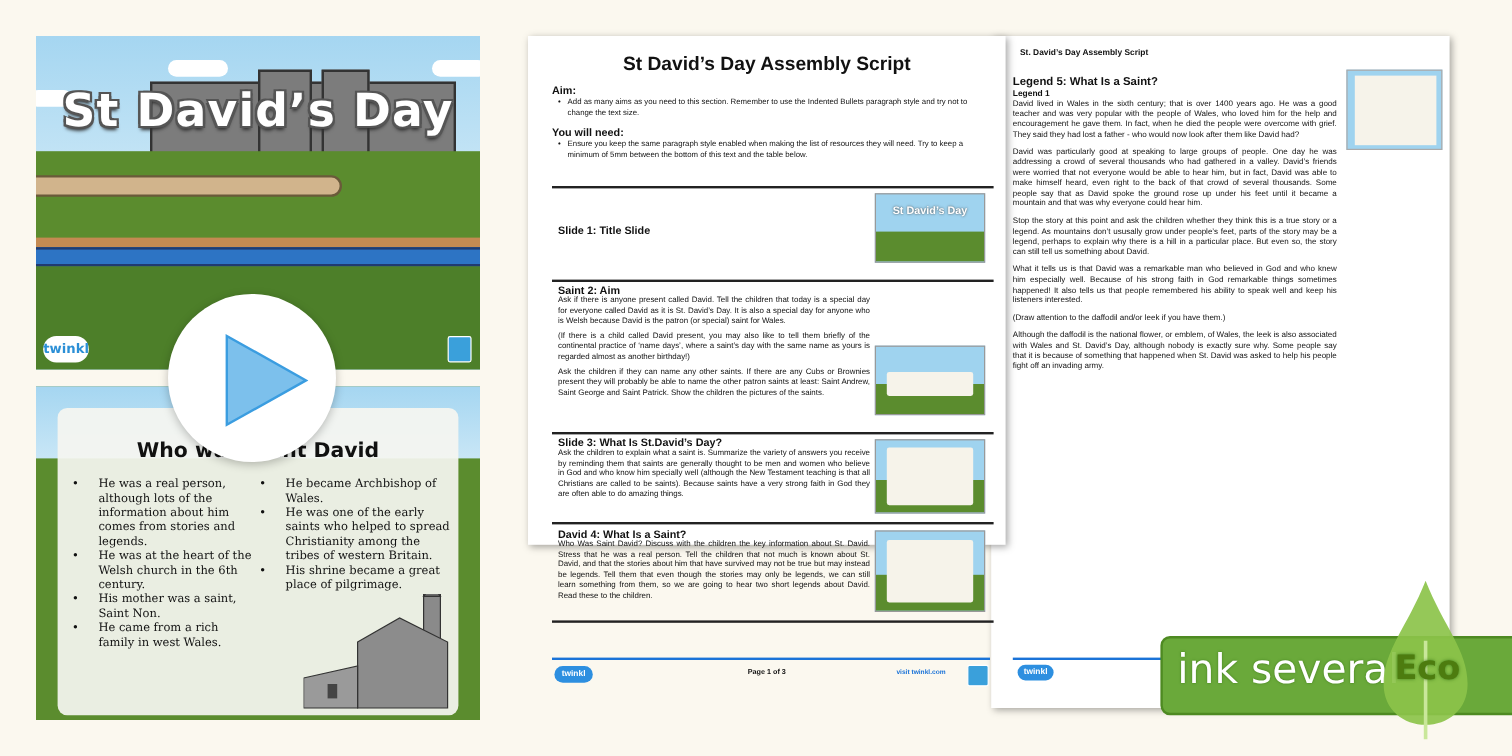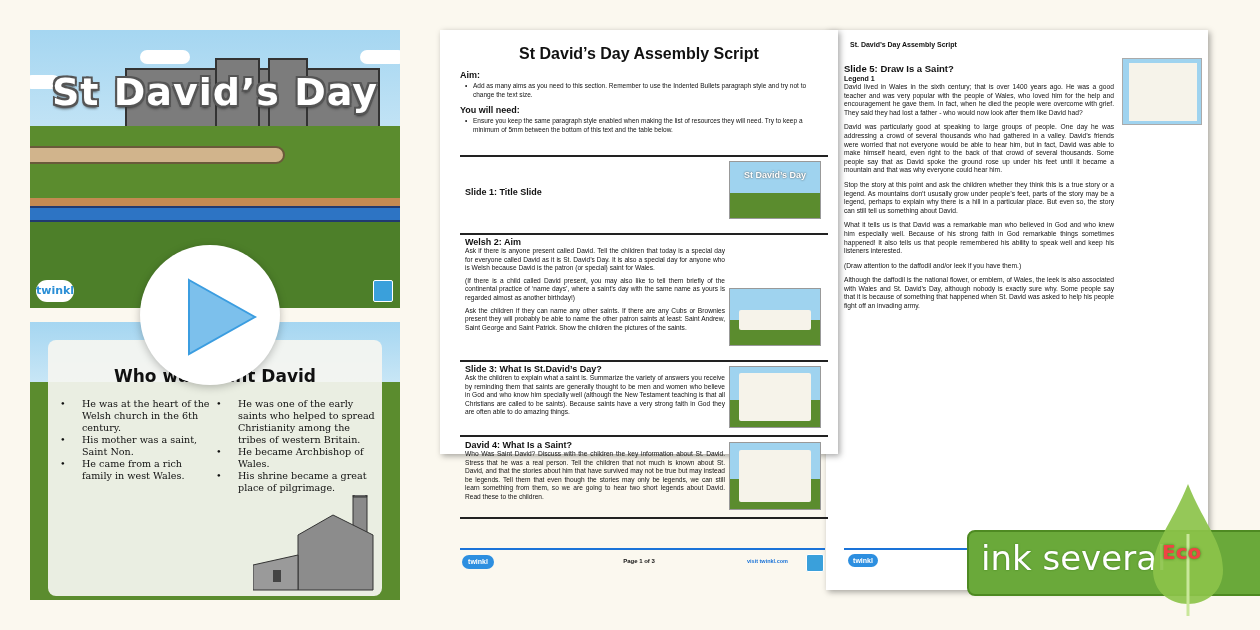--- a/index.html
+++ b/index.html
@@ -50,21 +50,21 @@
   .p2-head{position:absolute;left:24px;top:11px;font-weight:bold;font-size:7px}
   .p2-h{position:absolute;left:18px;top:33px;font-weight:bold;font-size:9.5px}
   .p2-sub{position:absolute;left:18px;top:45px;font-weight:bold;font-size:7px}
   .p2-body{position:absolute;left:18px;top:53px;width:270px;font-size:6.7px;line-height:8.6px;text-align:justify}
   .p2-body p{margin-bottom:6px}
   .p2-thumb{position:absolute;left:296px;top:28px;width:80px;height:67px;background:#9fd3ef;border:1px solid #aaa}
   
   .eco{position:absolute;left:967px;top:530px;width:300px;height:66px;background:#6aa93a;border:2px solid #4e8a22;border-radius:8px;z-index:10}
   .eco-text{position:absolute;left:12px;top:6px;color:#fff;font-size:34px;font-family:"DejaVu Sans",sans-serif;text-shadow:0 0 2px #3e7a1a}
   .leaf{position:absolute;left:1148px;top:482px;z-index:11}
-  .eco-word{position:absolute;left:1162px;top:540px;z-index:12;color:#ef4444;font-weight:bold;font-size:20px;font-family:"DejaVu Sans",sans-serif;text-shadow:0 0 3px #3e7a1a}
+  .eco-word{position:absolute;left:1162px;top:540px;z-index:12;color:#4d7c0f;font-weight:bold;font-size:28px;font-family:"DejaVu Sans",sans-serif;text-shadow:0 0 3px #3e7a1a}
 </style>
 </head>
 <body>
 
 <div class="slide" id="slide-title">
   <div class="sky"></div>
   <div class="cloud" style="left:110px;top:20px;width:50px"></div>
   <div class="cloud" style="left:330px;top:20px;width:45px"></div>
   <div class="cloud" style="left:-5px;top:45px;width:35px"></div>
   <div class="castle" style="left:95px;top:38px;width:255px;height:62px"></div>
@@ -79,27 +79,28 @@
   <div class="twinkl-badge" style="left:6px;top:276px;margin-top:-26px;width:38px;height:22px;line-height:22px">twinkl</div>
   <div class="corner-badge" style="left:343px;top:250px"></div>
 </div>
 
 <div class="slide" id="slide-who">
   <div class="grass" style="top:0;height:278px;background:#5b8c2e"></div>
   <div class="sky" style="height:60px"></div>
   <div class="who-panel">
     <div class="who-title">Who was Saint David</div>
     <ul class="who-col" style="left:6px;width:160px">
+      <li>He was a real person, although lots of the information about him comes from stories and legends.</li>
       <li>He was at the heart of the Welsh church in the 6th century.</li>
       <li>His mother was a saint, Saint Non.</li>
       <li>He came from a rich family in west Wales.</li>
     </ul>
     <ul class="who-col" style="left:162px;width:168px">
+      <li>He became Archbishop of Wales.</li>
       <li>He was one of the early saints who helped to spread Christianity among the tribes of western Britain.</li>
-      <li>He became Archbishop of Wales.</li>
       <li>His shrine became a great place of pilgrimage.</li>
     </ul>
     <svg class="church" width="130" height="100">
       <rect x="100" y="0" width="14" height="50" fill="#8a8a8a" stroke="#333"></rect>
       <polygon points="100,2 107,-8 114,2" fill="#6a6a6a" stroke="#333"></polygon>
       <polygon points="45,40 80,20 120,40 120,95 45,95" fill="#8c8c8c" stroke="#333"></polygon>
       <polygon points="0,70 45,60 45,95 0,95" fill="#9a9a9a" stroke="#333"></polygon>
       <rect x="20" y="75" width="8" height="12" fill="#444"></rect>
     </svg>
   </div>
@@ -119,21 +120,21 @@
   <div class="bullet-txt" style="top:87px">Ensure you keep the same paragraph style enabled when making the list of resources they will need. Try to keep a minimum of 5mm between the bottom of this text and the table below.</div>
 
   <div class="rule" style="top:125px"></div>
   <div class="row-h" style="top:157px">Slide 1: Title Slide</div>
   <div class="thumb" style="top:131px">
     <div class="tg"></div>
     <div class="tt">St David’s Day</div>
   </div>
 
   <div class="rule" style="top:203px"></div>
-  <div class="row-h" style="top:207px">Welsh 2: Aim</div>
+  <div class="row-h" style="top:207px">Saint 2: Aim</div>
   <div class="row-p" style="top:217px">
     <p>Ask if there is anyone present called David. Tell the children that today is a special day for everyone called David as it is St. David’s Day. It is also a special day for anyone who is Welsh because David is the patron (or special) saint for Wales.</p>
     <p style="margin-top:4px">(If there is a child called David present, you may also like to tell them briefly of the continental practice of ‘name days’, where a saint’s day with the same name as yours is regarded almost as another birthday!)</p>
     <p style="margin-top:4px">Ask the children if they can name any other saints. If there are any Cubs or Brownies present they will probably be able to name the other patron saints at least: Saint Andrew, Saint George and Saint Patrick. Show the children the pictures of the saints.</p>
   </div>
   <div class="thumb" style="top:258px">
     <div class="tg"></div>
     <div class="tc" style="top:38%;height:35%"></div>
   </div>
 
@@ -156,21 +157,21 @@
 
   <div class="foot-rule"></div>
   <div class="twinkl-logo" style="left:22px;top:525px;width:32px;height:14px;line-height:14px">twinkl</div>
   <div class="pageno">Page 1 of 3</div>
   <div class="visit">visit twinkl.com</div>
   <div class="corner-badge" style="left:366px;top:524px;width:18px;height:18px"></div>
 </div>
 
 <div class="page" id="page2">
   <div class="p2-head">St. David’s Day Assembly Script</div>
-  <div class="p2-h">Slide 5: Draw Is a Saint?</div>
+  <div class="p2-h">Legend 5: What Is a Saint?</div>
   <div class="p2-sub">Legend 1</div>
   <div class="p2-body">
     <p>David lived in Wales in the sixth century; that is over 1400 years ago. He was a good teacher and was very popular with the people of Wales, who loved him for the help and encouragement he gave them. In fact, when he died the people were overcome with grief. They said they had lost a father - who would now look after them like David had?</p>
     <p>David was particularly good at speaking to large groups of people. One day he was addressing a crowd of several thousands who had gathered in a valley. David’s friends were worried that not everyone would be able to hear him, but in fact, David was able to make himself heard, even right to the back of that crowd of several thousands. Some people say that as David spoke the ground rose up under his feet until it became a mountain and that was why everyone could hear him.</p>
     <p>Stop the story at this point and ask the children whether they think this is a true story or a legend. As mountains don’t ususally grow under people’s feet, parts of the story may be a legend, perhaps to explain why there is a hill in a particular place. But even so, the story can still tell us something about David.</p>
     <p>What it tells us is that David was a remarkable man who believed in God and who knew him especially well. Because of his strong faith in God remarkable things sometimes happened! It also tells us that people remembered his ability to speak well and keep his listeners interested.</p>
     <p>(Draw attention to the daffodil and/or leek if you have them.)</p>
     <p>Although the daffodil is the national flower, or emblem, of Wales, the leek is also associated with Wales and St. David’s Day, although nobody is exactly sure why. Some people say that it is because of something that happened when St. David was asked to help his people fight off an invading army.</p>
   </div>
   <div class="p2-thumb">

